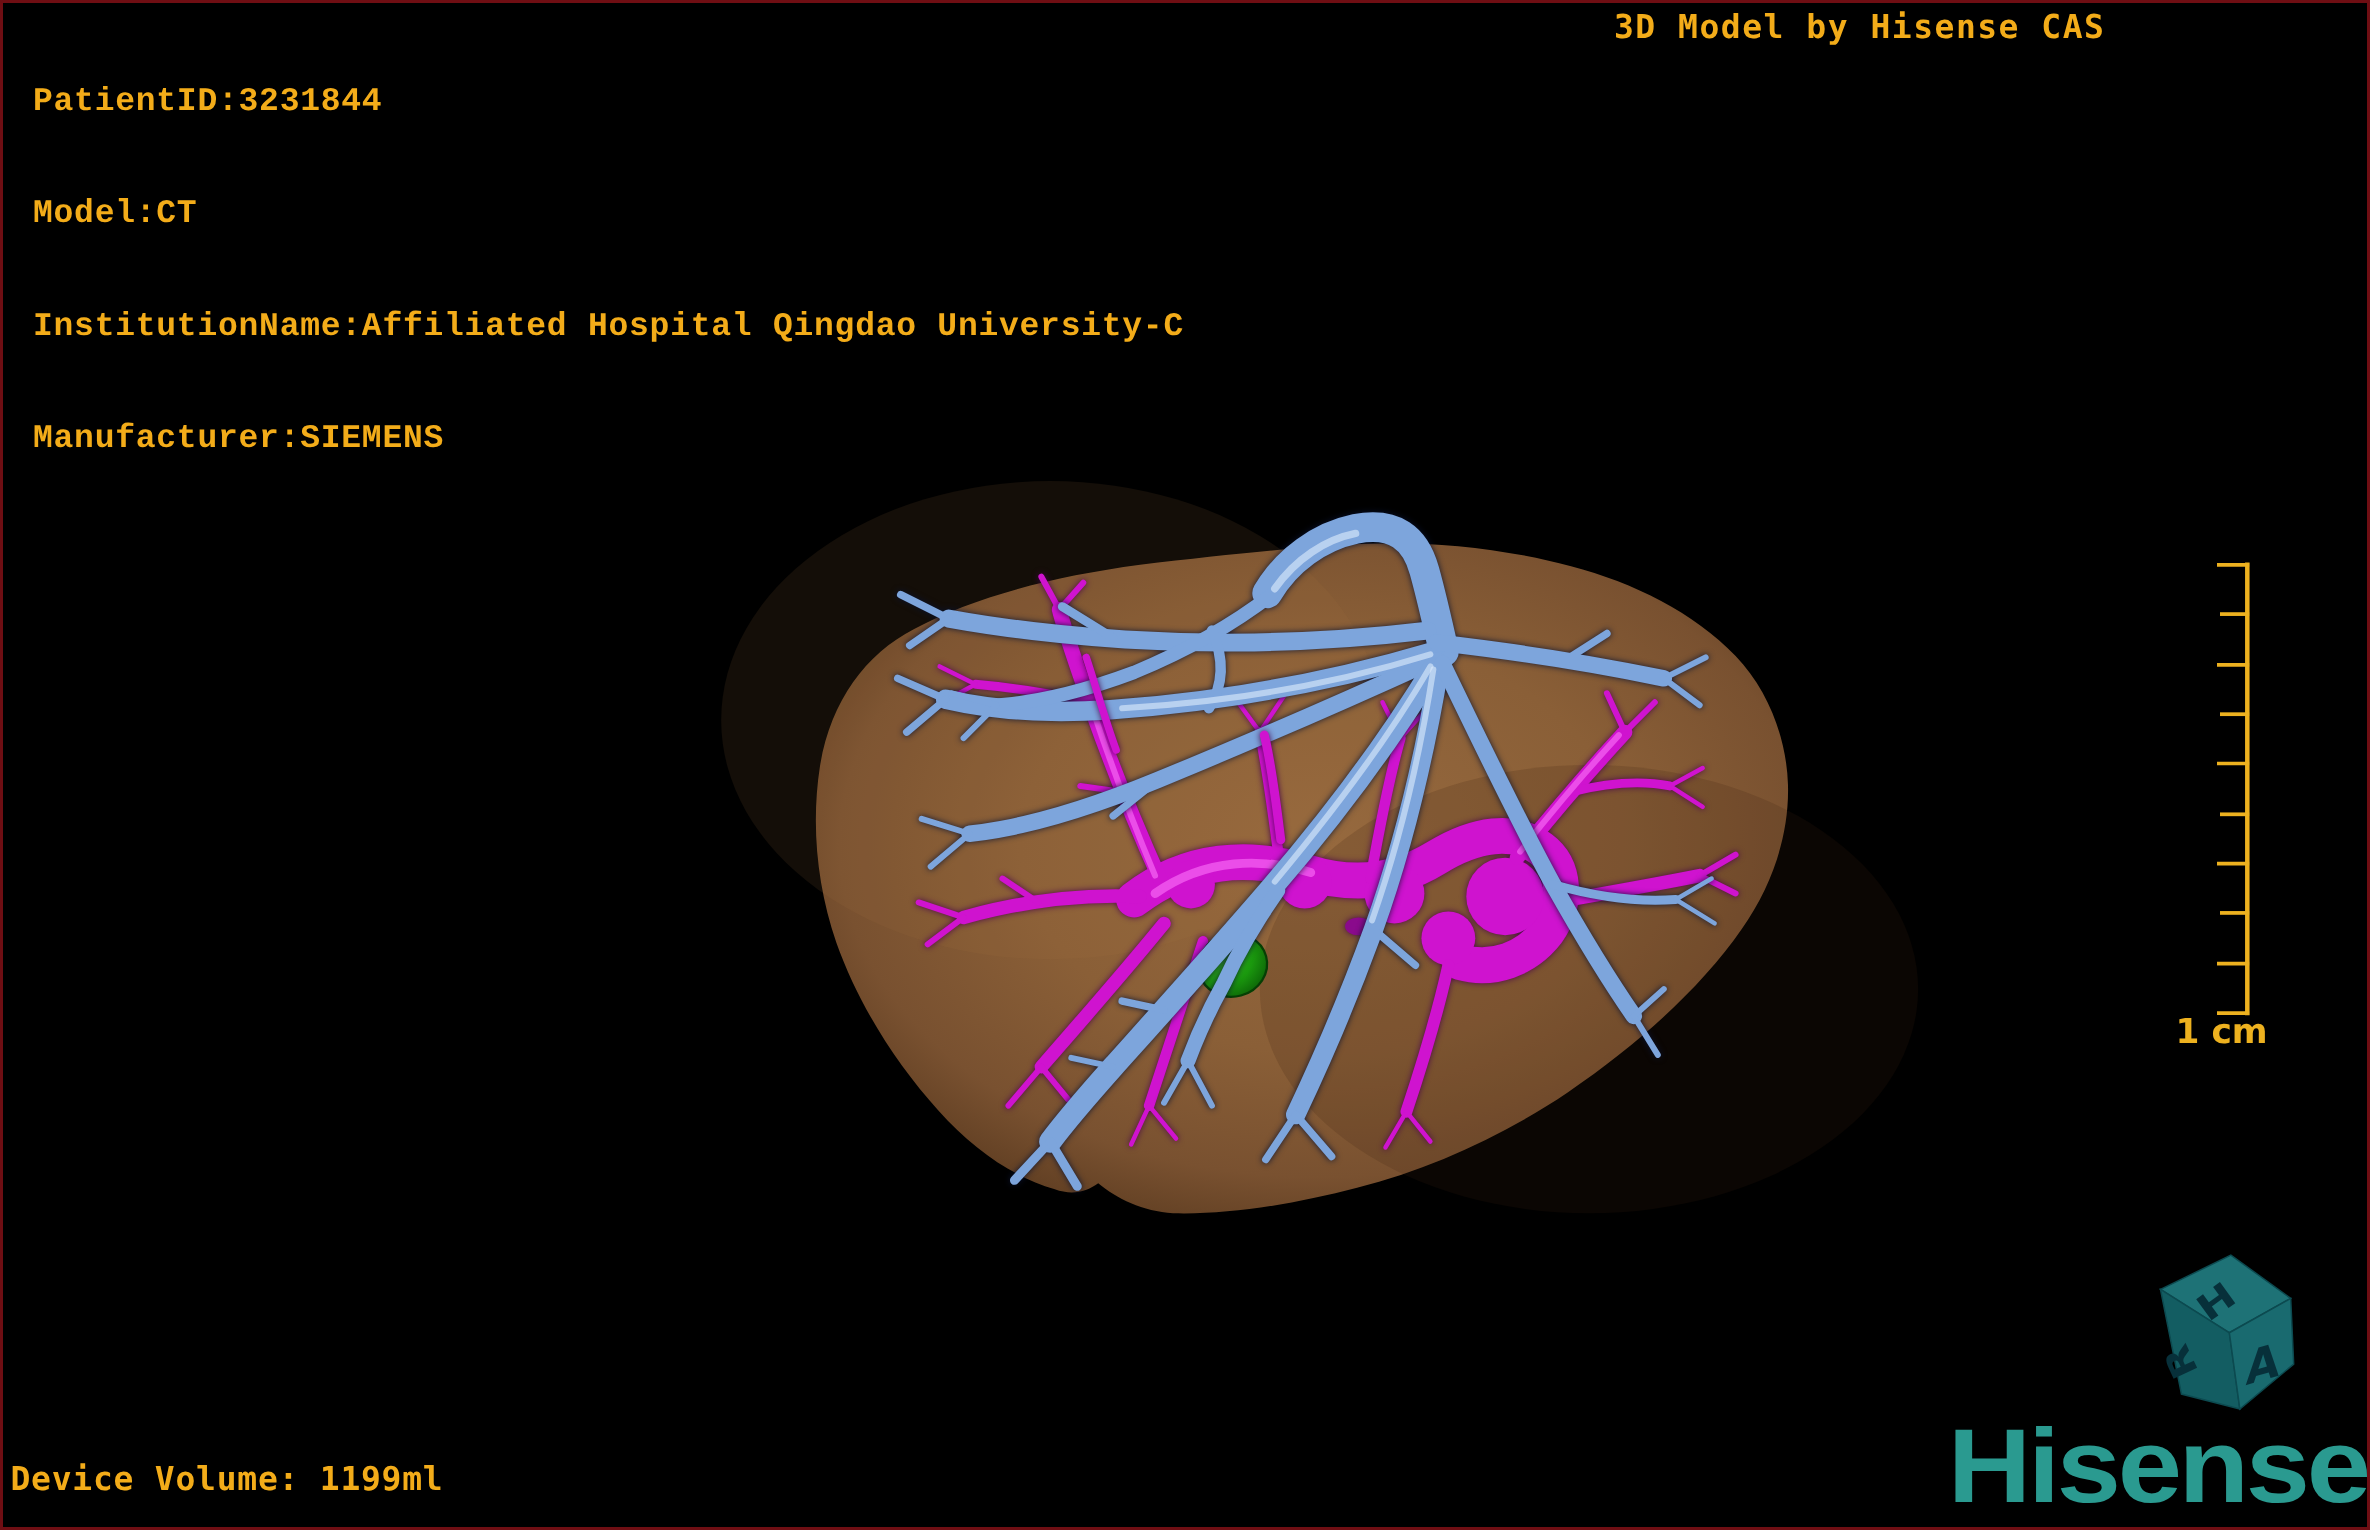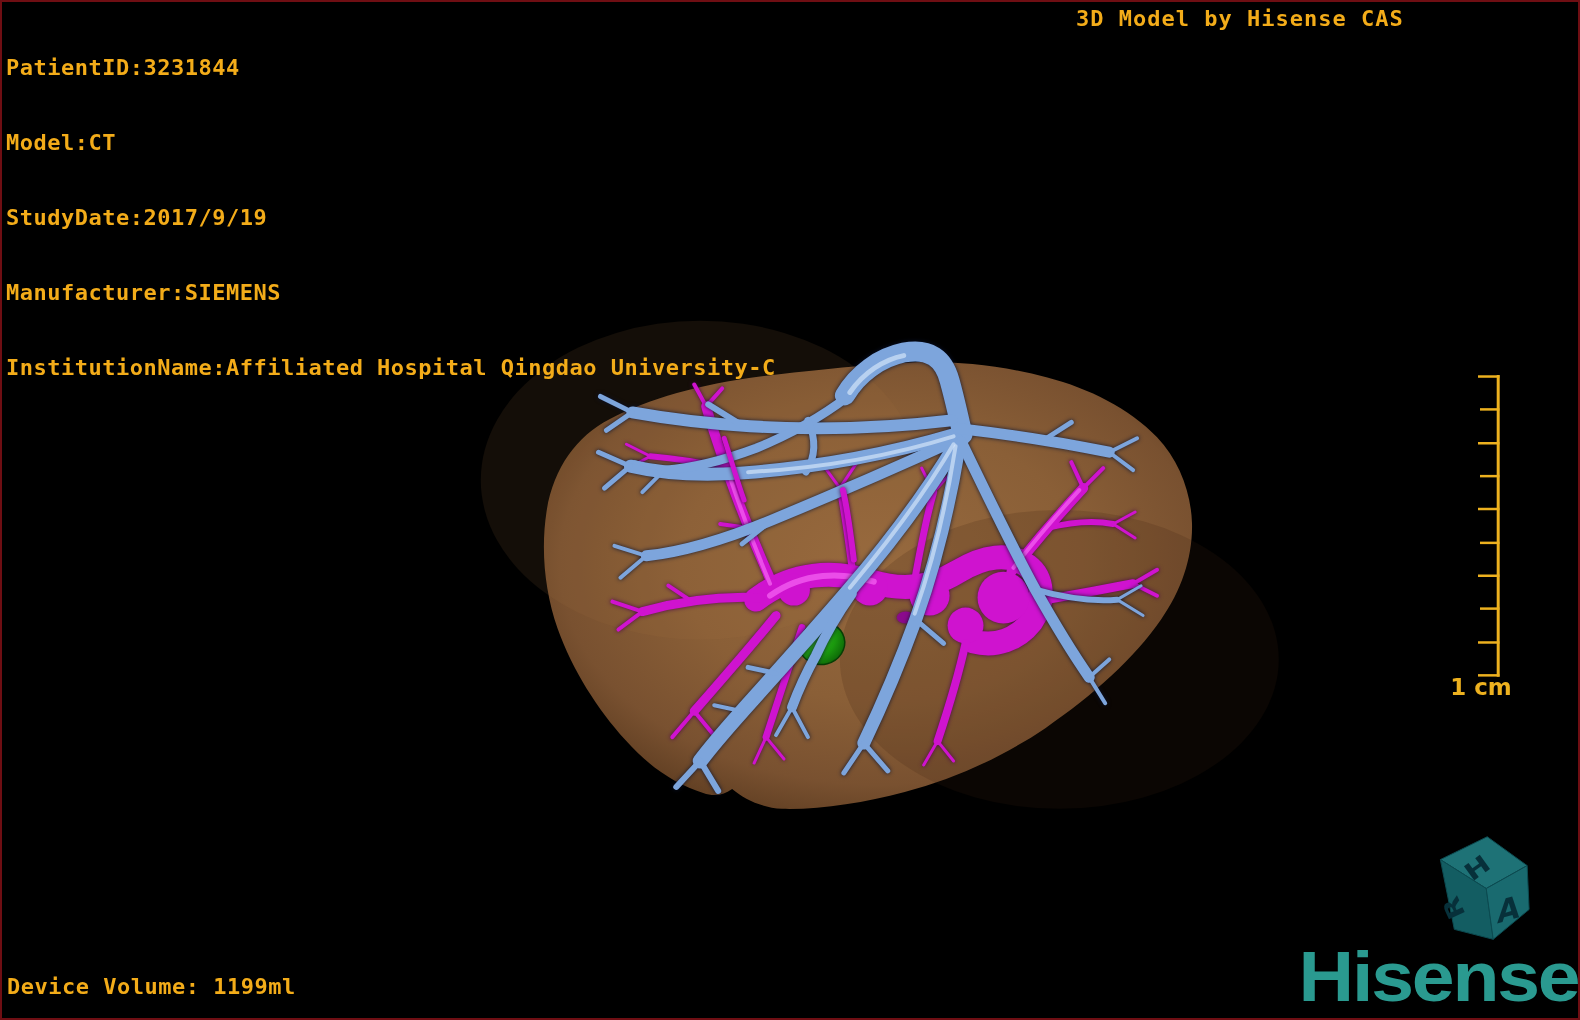--- a/index.html
+++ b/index.html
@@ -6,21 +6,21 @@
   .screen{
     position:relative;width:1580px;height:1020px;box-sizing:border-box;
     background:#000;border:2px solid #6f0e13;overflow:hidden;
     font-family:"DejaVu Sans Mono","Liberation Mono",monospace;
   }
   .viewport{position:absolute;left:0;top:0;width:100%;height:100%;}
   .txt{
     position:absolute;color:#f3ac19;font-weight:bold;font-size:22px;
     line-height:25px;letter-spacing:.5px;white-space:pre;
   }
-  .patient{left:4px;top:3px;}
+  .patient{left:20px;top:3px;font-family:Liberation Mono, monospace;}
   .watermark{left:1074px;top:4px;letter-spacing:1px;}
   .volume{left:5px;top:972px;}
   .wordmark{
     position:absolute;right:0;bottom:6px;color:#2a9a90;
     font-family:"Liberation Sans",sans-serif;font-weight:bold;
     font-size:70px;line-height:1;letter-spacing:-2px;
     transform:scaleX(1.1);transform-origin:100% 100%;
   }
   .veins-blue{filter:drop-shadow(0 0 2px rgba(8,18,48,.95));}
   .veins-mag{filter:drop-shadow(0 0 2px rgba(70,3,74,.95));}
@@ -189,23 +189,22 @@
       <polygon points="1488,890 1529,867 1531,911 1495,941" fill="#196a6f" stroke="#0c4a50" stroke-width="1"></polygon>
       <text class="cube-letter" font-size="30" transform="translate(1484,876) rotate(-36) scale(1,0.8)">H</text>
       <text class="cube-letter" font-size="28" transform="translate(1463,906) rotate(-115) scale(1,0.85)">R</text>
       <text class="cube-letter" font-size="30" transform="translate(1510,922) rotate(-16) skewX(-18)">A</text>
     </g>
   </svg>
 
   <div class="txt patient">
     <div>PatientID:3231844</div>
     <div>Model:CT</div>
-    <div>StudyDate:2017/9/19</div>
+    <div>InstitutionName:Affiliated Hospital Qingdao University-C</div>
     <div>Manufacturer:SIEMENS</div>
-    <div>InstitutionName:Affiliated Hospital Qingdao University-C</div>
   </div>
 
   <div class="txt watermark">3D Model by Hisense CAS</div>
 
   <div class="txt volume">Device Volume: 1199ml</div>
 
   <div class="wordmark">Hisense</div>
 
 </div>
 

